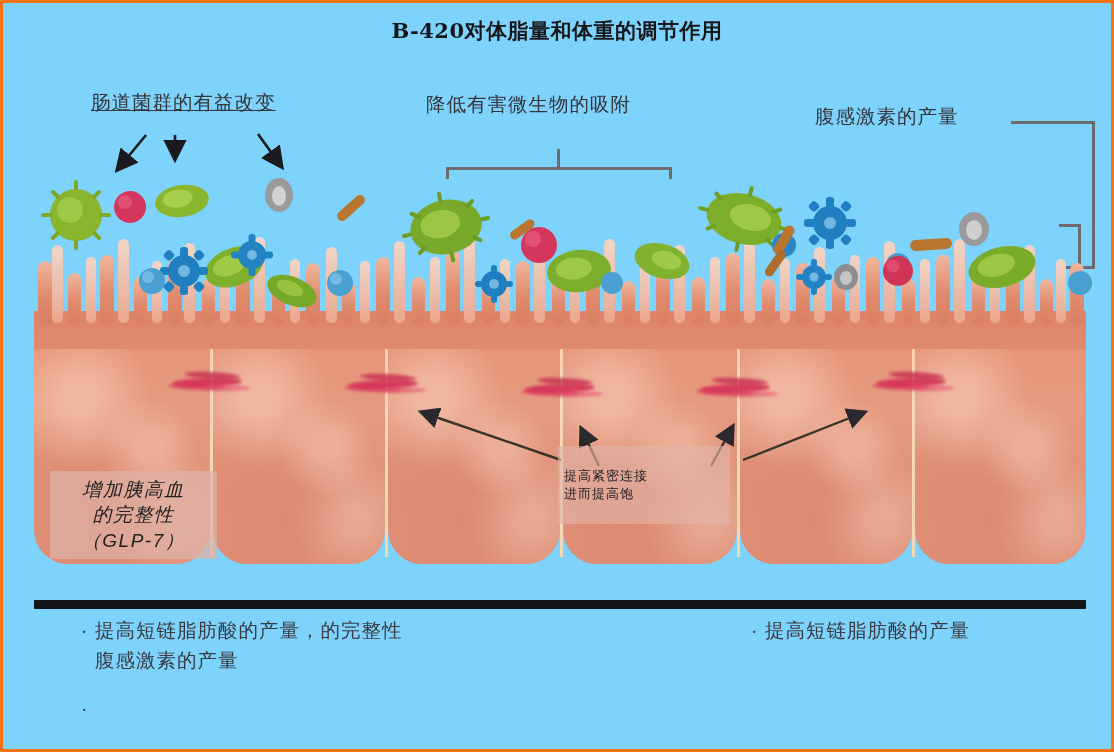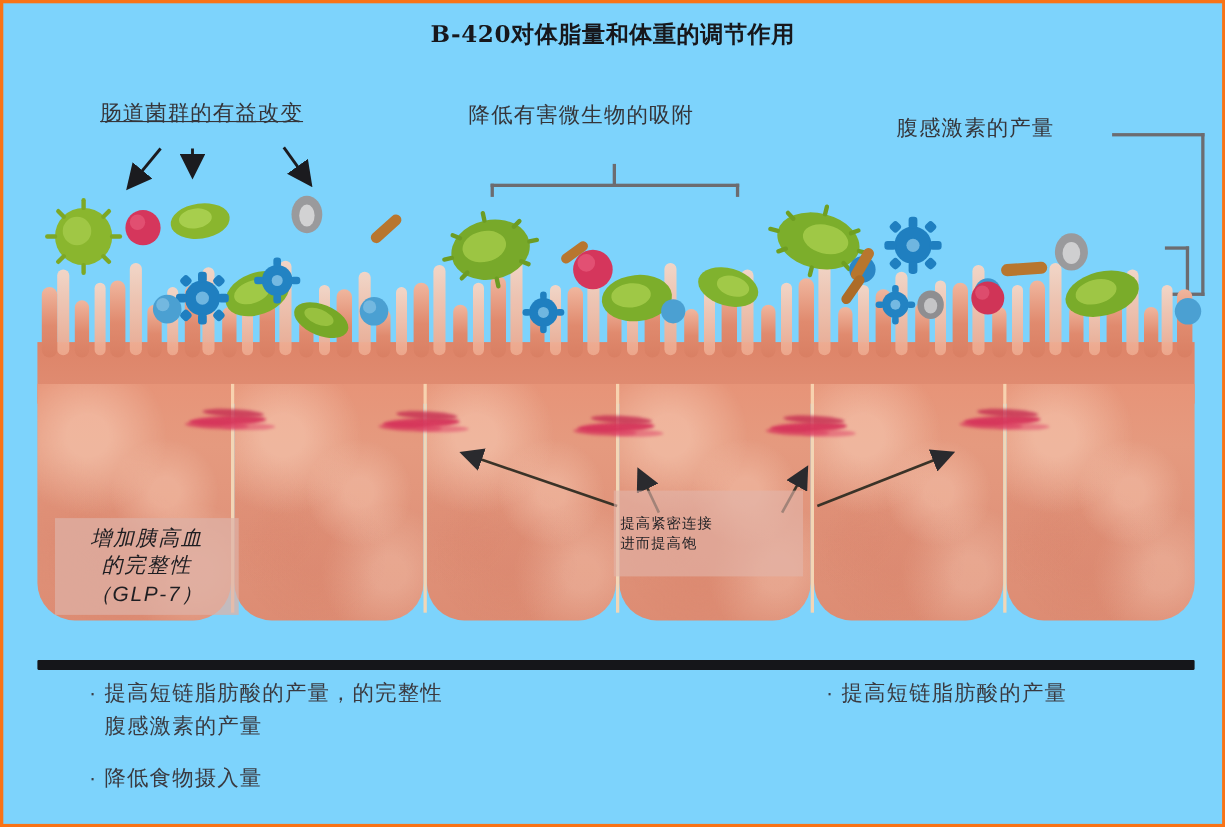--- a/index.html
+++ b/index.html
@@ -516,21 +516,20 @@
   </div>
 
   <div class="bullets bl-left">
     <div class="bi">
       <div class="dot">·</div>
       <div class="txt">提高短链脂肪酸的产量，的完整性
 腹感激素的产量</div>
     </div>
     <div class="bi" style="margin-top:18px;">
       <div class="dot">·</div>
-      <div class="txt">降低食物摄入量</div>
     </div>
   </div>
 
   <div class="bullets bl-right">
     <div class="bi">
       <div class="dot">·</div>
       <div class="txt">提高短链脂肪酸的产量</div>
     </div>
   </div>
 

